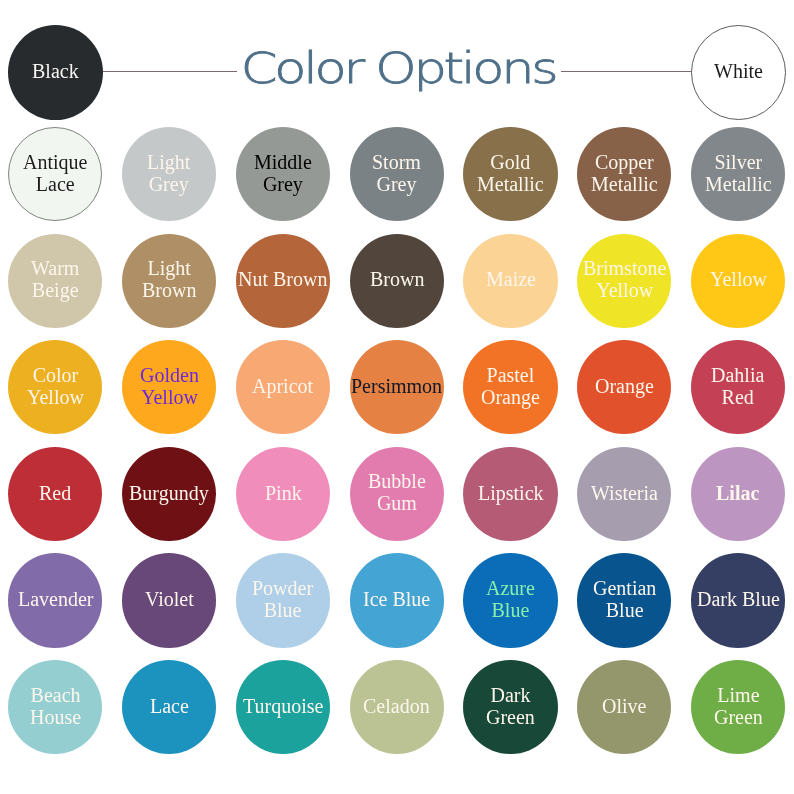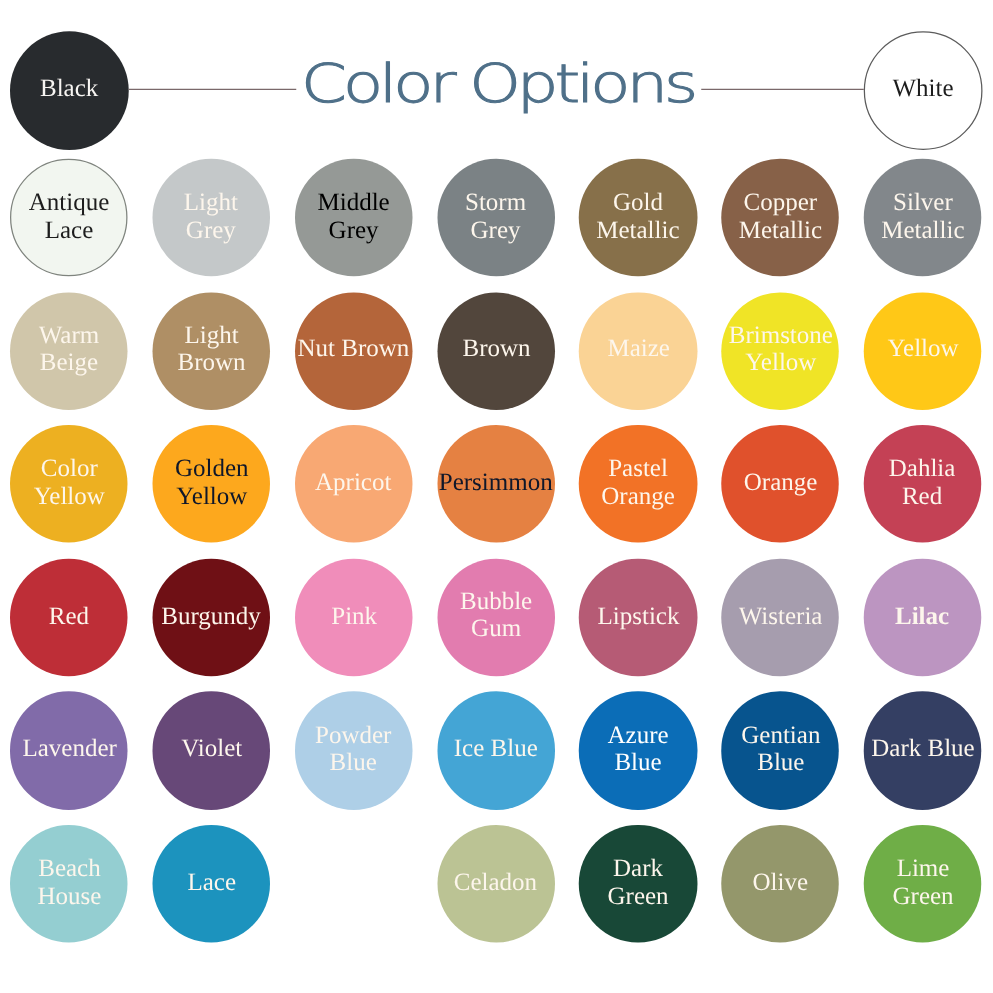--- a/index.html
+++ b/index.html
@@ -166,21 +166,21 @@
         </div>
       </div>
       <div class="row">
         <div class="cell" style="left: 8.2px; top: 0px; background: rgb(237, 176, 33);">
           <span class="lbl" style="color: rgb(253, 246, 236);">
             <span class="lbl-line">Color</span>
             <span class="lbl-line">Yellow</span>
           </span>
         </div>
         <div class="cell" style="left: 122px; top: 0px; background: rgb(253, 168, 29);">
-          <span class="lbl" style="color: #0f172a;">
+          <span class="lbl" style="color: #6d28d9;">
             <span class="lbl-line">Golden</span>
             <span class="lbl-line">Yellow</span>
           </span>
         </div>
         <div class="cell" style="left: 235.8px; top: 0px; background: rgb(248, 168, 115);">
           <span class="lbl" style="color: rgb(253, 246, 236);">
             <span class="lbl-line">Apricot</span>
           </span>
         </div>
         <div class="cell" style="left: 349.6px; top: 0px; background: rgb(229, 129, 66);">
@@ -260,21 +260,21 @@
             <span class="lbl-line">Powder</span>
             <span class="lbl-line">Blue</span>
           </span>
         </div>
         <div class="cell" style="left: 349.6px; top: 0px; background: rgb(68, 165, 213);">
           <span class="lbl" style="color: rgb(253, 246, 236);">
             <span class="lbl-line">Ice Blue</span>
           </span>
         </div>
         <div class="cell" style="left: 463.4px; top: 0px; background: rgb(11, 109, 183);">
-          <span class="lbl" style="color: #ffffff;">
+          <span class="lbl" style="color: #86efac;">
             <span class="lbl-line">Azure</span>
             <span class="lbl-line">Blue</span>
           </span>
         </div>
         <div class="cell" style="left: 577.2px; top: 0px; background: rgb(7, 84, 142);">
           <span class="lbl" style="color: rgb(253, 246, 236);">
             <span class="lbl-line">Gentian</span>
             <span class="lbl-line">Blue</span>
           </span>
         </div>
@@ -289,20 +289,25 @@
           <span class="lbl" style="color: rgb(253, 246, 236);">
             <span class="lbl-line">Beach</span>
             <span class="lbl-line">House</span>
           </span>
         </div>
         <div class="cell" style="left: 122px; top: 0px; background: rgb(28, 147, 190);">
           <span class="lbl" style="color: rgb(253, 246, 236);">
             <span class="lbl-line">Lace</span>
           </span>
         </div>
+        <div class="cell" style="left: 235.8px; top: 0px; background: rgb(27, 162, 157);">
+          <span class="lbl" style="color: rgb(253, 246, 236);">
+            <span class="lbl-line">Turquoise</span>
+          </span>
+        </div>
         <div class="cell" style="left: 349.6px; top: 0px; background: rgb(187, 195, 148);">
           <span class="lbl" style="color: rgb(253, 246, 236);">
             <span class="lbl-line">Celadon</span>
           </span>
         </div>
         <div class="cell" style="left: 463.4px; top: 0px; background: rgb(24, 72, 55);">
           <span class="lbl" style="color: rgb(253, 246, 236);">
             <span class="lbl-line">Dark</span>
             <span class="lbl-line">Green</span>
           </span>

